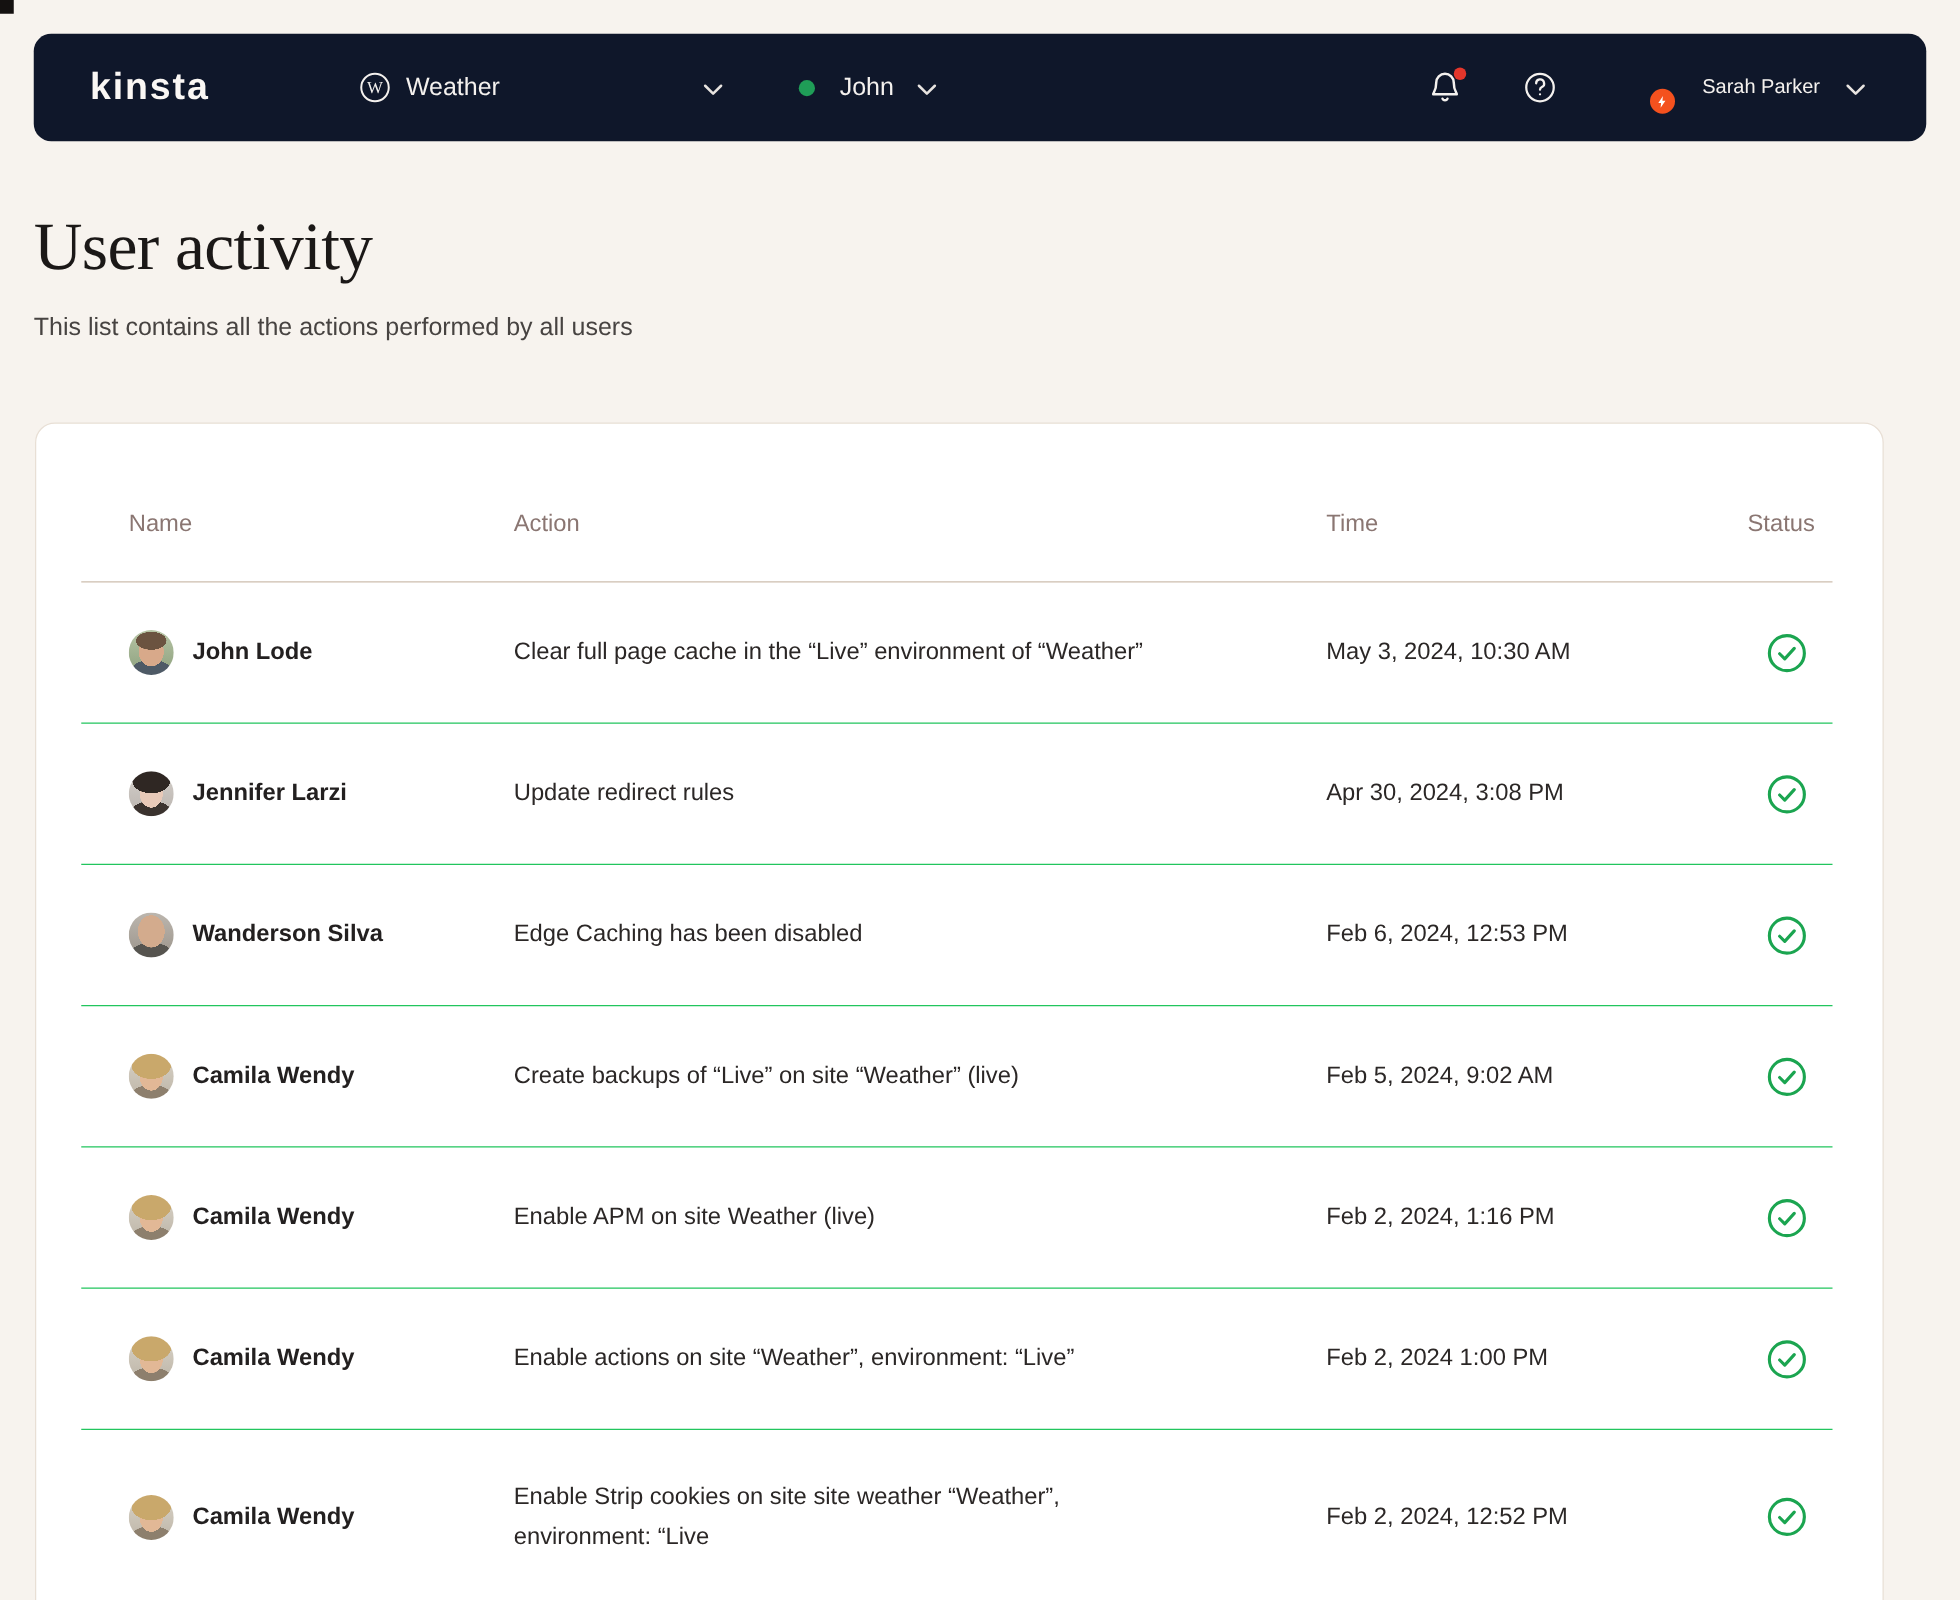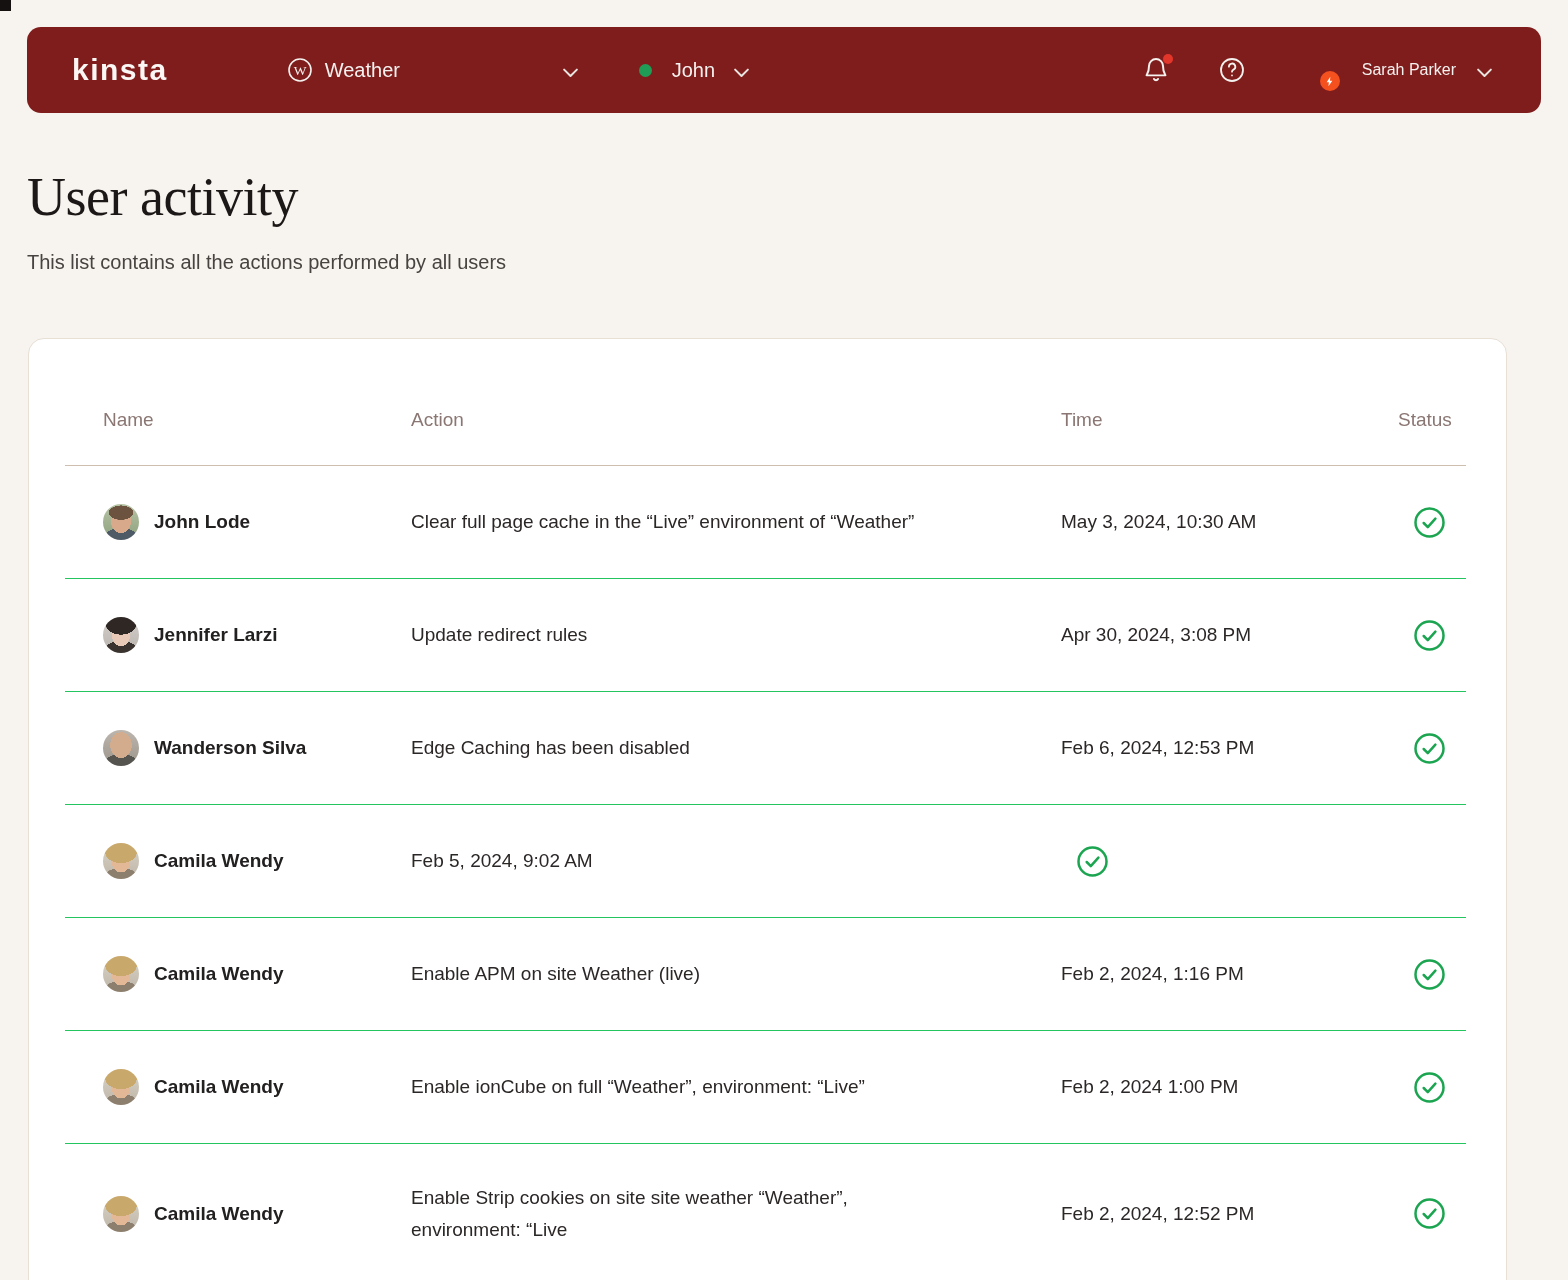--- a/index.html
+++ b/index.html
@@ -9,21 +9,21 @@
     font-family:"Liberation Sans", sans-serif;
     color:#272322;
     position:relative;
   }
   
   .corner-artifact { position:absolute; top:0; left:0; width:11px; height:11px; background:#141110; }
 
   
   .navbar {
     position:absolute; top:27px; left:27px; right:27px; height:86px;
-    background:#7f1d1d; border-radius:14px;
+    background:#0f172a; border-radius:14px;
     display:flex; align-items:center;
     padding:0 48px 0 45px; color:#f4f1ee;
   }
   .logo {
     font-size:30px; font-weight:700; letter-spacing:1.5px; color:#faf7f4;
     cursor:pointer; margin-right:118px;
   }
   .site-selector {
     display:flex; align-items:center; width:293px; cursor:pointer;
   }
@@ -243,20 +243,21 @@
         <path d="M10.7 17l4.1 4.1 7.6-8.4" fill="none" stroke="#1ba550" stroke-width="2.5" stroke-linecap="round" stroke-linejoin="round"></path>
       </svg>
     </div>
   </div>
 
   <div class="grid-row row">
     <div class="col-name">
       <span class="avatar av-camila-wendy"></span>
       <span class="person-name">Camila Wendy</span>
     </div>
+    <div class="col-action">Create backups of “Live” on site “Weather” (live)</div>
     <div class="col-time">Feb 5, 2024, 9:02 AM</div>
     <div class="col-status">
       <svg class="check-icon" viewBox="0 0 33 33">
         <circle cx="16.5" cy="16.5" r="14" fill="none" stroke="#1ba550" stroke-width="2.5"></circle>
         <path d="M10.7 17l4.1 4.1 7.6-8.4" fill="none" stroke="#1ba550" stroke-width="2.5" stroke-linecap="round" stroke-linejoin="round"></path>
       </svg>
     </div>
   </div>
 
   <div class="grid-row row">
@@ -272,21 +273,21 @@
         <path d="M10.7 17l4.1 4.1 7.6-8.4" fill="none" stroke="#1ba550" stroke-width="2.5" stroke-linecap="round" stroke-linejoin="round"></path>
       </svg>
     </div>
   </div>
 
   <div class="grid-row row">
     <div class="col-name">
       <span class="avatar av-camila-wendy"></span>
       <span class="person-name">Camila Wendy</span>
     </div>
-    <div class="col-action">Enable ionCube on full “Weather”, environment: “Live”</div>
+    <div class="col-action">Enable actions on site “Weather”, environment: “Live”</div>
     <div class="col-time">Feb 2, 2024 1:00 PM</div>
     <div class="col-status">
       <svg class="check-icon" viewBox="0 0 33 33">
         <circle cx="16.5" cy="16.5" r="14" fill="none" stroke="#1ba550" stroke-width="2.5"></circle>
         <path d="M10.7 17l4.1 4.1 7.6-8.4" fill="none" stroke="#1ba550" stroke-width="2.5" stroke-linecap="round" stroke-linejoin="round"></path>
       </svg>
     </div>
   </div>
 
   <div class="grid-row row">

